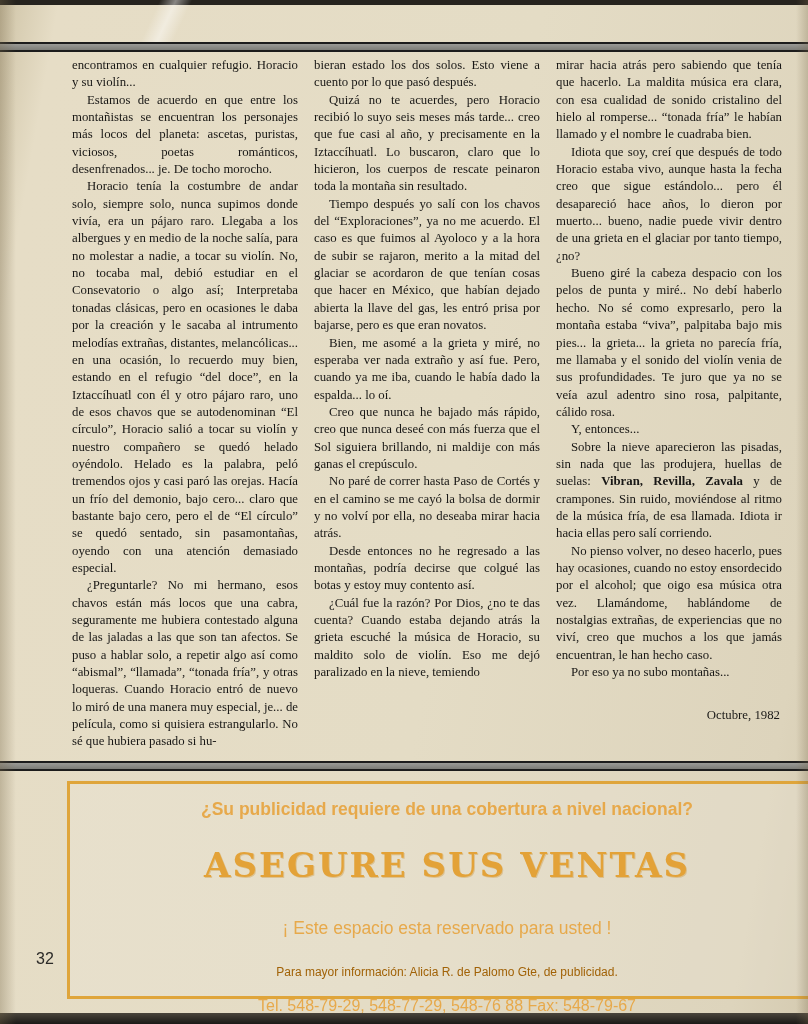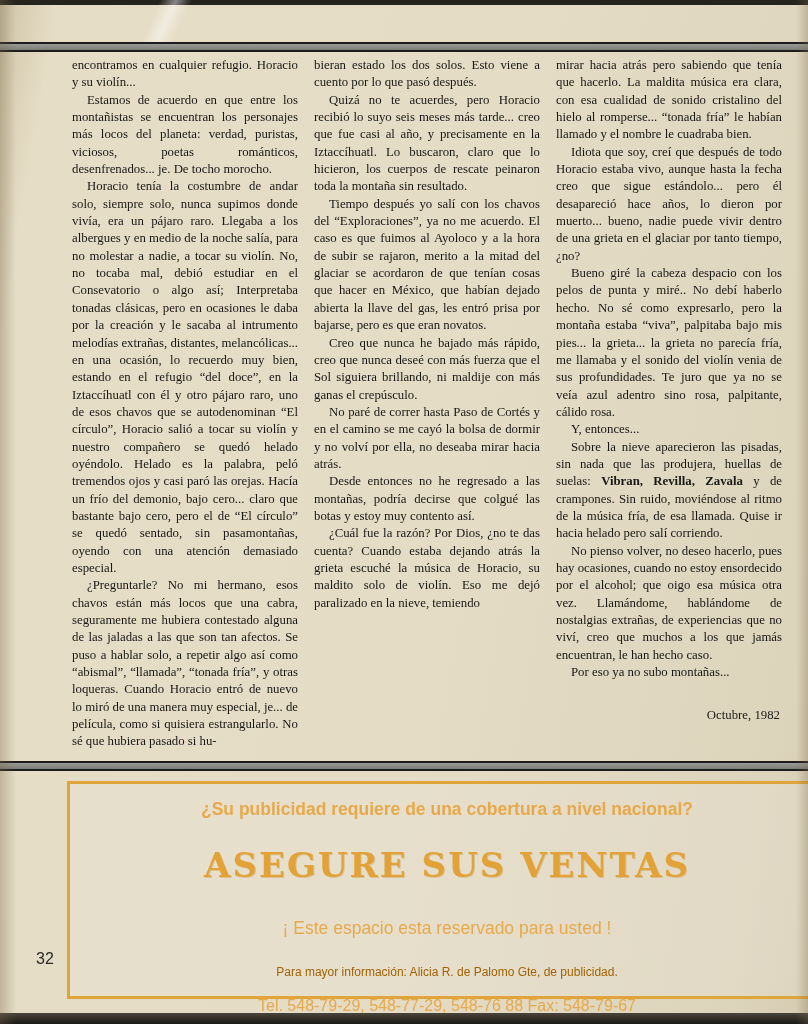--- a/index.html
+++ b/index.html
@@ -79,39 +79,40 @@
 </head>
 <body>
 
 <div class="top-strip"></div>
 <div class="fold"></div>
 <div class="rule rule-top"></div>
 
 <div class="article">
   <div class="col">
     <p class="cont">encontramos en cualquier refugio. Horacio y su violín...</p>
-    <p>Estamos de acuerdo en que entre los montañistas se encuentran los personajes más locos del planeta: verdad, puristas, viciosos, poetas románticos, desenfrenados... je. De tocho morocho.</p>
+    <p>Estamos de acuerdo en que entre los montañistas se encuentran los personajes más locos del planeta: ascetas, puristas, viciosos, poetas románticos, desenfrenados... je. De tocho morocho.</p>
     <p>Horacio tenía la costumbre de andar solo, siempre solo, nunca supimos donde vivía, era un pájaro raro. Llegaba a los albergues y en medio de la noche salía, para no molestar a nadie, a tocar su violín. No, no tocaba mal, debió estudiar en el Consevatorio o algo así; Interpretaba tonadas clásicas, pero en ocasiones le daba por la creación y le sacaba al intrumento melodías extrañas, distantes, melancólicas... en una ocasión, lo recuerdo muy bien, estando en el refugio “del doce”, en la Iztaccíhuatl con él y otro pájaro raro, uno de esos chavos que se autodenominan “El círculo”, Horacio salió a tocar su violín y nuestro compañero se quedó helado oyéndolo. Helado es la palabra, peló tremendos ojos y casi paró las orejas. Hacía un frío del demonio, bajo cero... claro que bastante bajo cero, pero el de “El círculo” se quedó sentado, sin pasamontañas, oyendo con una atención demasiado especial.</p>
     <p>¿Preguntarle? No mi hermano, esos chavos están más locos que una cabra, seguramente me hubiera contestado alguna de las jaladas a las que son tan afectos. Se puso a hablar solo, a repetir algo así como “abismal”, “llamada”, “tonada fría”, y otras loqueras. Cuando Horacio entró de nuevo lo miró de una manera muy especial, je... de película, como si quisiera estrangularlo. No sé que hubiera pasado si hu-</p>
   </div>
   <div class="col">
     <p class="cont">bieran estado los dos solos. Esto viene a cuento por lo que pasó después.</p>
     <p>Quizá no te acuerdes, pero Horacio recibió lo suyo seis meses más tarde... creo que fue casi al año, y precisamente en la Iztaccíhuatl. Lo buscaron, claro que lo hicieron, los cuerpos de rescate peinaron toda la montaña sin resultado.</p>
     <p>Tiempo después yo salí con los chavos del “Exploraciones”, ya no me acuerdo. El caso es que fuimos al Ayoloco y a la hora de subir se rajaron, merito a la mitad del glaciar se acordaron de que tenían cosas que hacer en México, que habían dejado abierta la llave del gas, les entró prisa por bajarse, pero es que eran novatos.</p>
+    <p>Bien, me asomé a la grieta y miré, no esperaba ver nada extraño y así fue. Pero, cuando ya me iba, cuando le había dado la espalda... lo oí.</p>
     <p>Creo que nunca he bajado más rápido, creo que nunca deseé con más fuerza que el Sol siguiera brillando, ni maldije con más ganas el crepúsculo.</p>
     <p>No paré de correr hasta Paso de Cortés y en el camino se me cayó la bolsa de dormir y no volví por ella, no deseaba mirar hacia atrás.</p>
     <p>Desde entonces no he regresado a las montañas, podría decirse que colgué las botas y estoy muy contento así.</p>
     <p>¿Cuál fue la razón? Por Dios, ¿no te das cuenta? Cuando estaba dejando atrás la grieta escuché la música de Horacio, su maldito solo de violín. Eso me dejó paralizado en la nieve, temiendo</p>
   </div>
   <div class="col">
     <p class="cont">mirar hacia atrás pero sabiendo que tenía que hacerlo. La maldita música era clara, con esa cualidad de sonido cristalino del hielo al romperse... “tonada fría” le habían llamado y el nombre le cuadraba bien.</p>
     <p>Idiota que soy, creí que después de todo Horacio estaba vivo, aunque hasta la fecha creo que sigue estándolo... pero él desapareció hace años, lo dieron por muerto... bueno, nadie puede vivir dentro de una grieta en el glaciar por tanto tiempo, ¿no?</p>
     <p>Bueno giré la cabeza despacio con los pelos de punta y miré.. No debí haberlo hecho. No sé como expresarlo, pero la montaña estaba “viva”, palpitaba bajo mis pies... la grieta... la grieta no parecía fría, me llamaba y el sonido del violín venia de sus profundidades. Te juro que ya no se veía azul adentro sino rosa, palpitante, cálido rosa.</p>
     <p>Y, entonces...</p>
-    <p><span>Sobre la nieve aparecieron las pisadas, sin nada que las produjera, huellas de suelas: </span><b>Vibran, Revilla, Zavala</b><span> y de crampones. Sin ruido, moviéndose al ritmo de la música fría, de esa llamada. Quise ir hacia helado pero salí corriendo.</span></p>
+    <p><span>Sobre la nieve aparecieron las pisadas, sin nada que las produjera, huellas de suelas: </span><b>Vibran, Revilla, Zavala</b><span> y de crampones. Sin ruido, moviéndose al ritmo de la música fría, de esa llamada. Idiota ir hacia ellas pero salí corriendo.</span></p>
     <p>No pienso volver, no deseo hacerlo, pues hay ocasiones, cuando no estoy ensordecido por el alcohol; que oigo esa música otra vez. Llamándome, hablándome de nostalgias extrañas, de experiencias que no viví, creo que muchos a los que jamás encuentran, le han hecho caso.</p>
     <p>Por eso ya no subo montañas...</p>
     <div class="signature">
       <div>Octubre, 1982</div>
     </div>
   </div>
 </div>
 
 <div class="rule rule-mid"></div>
 

